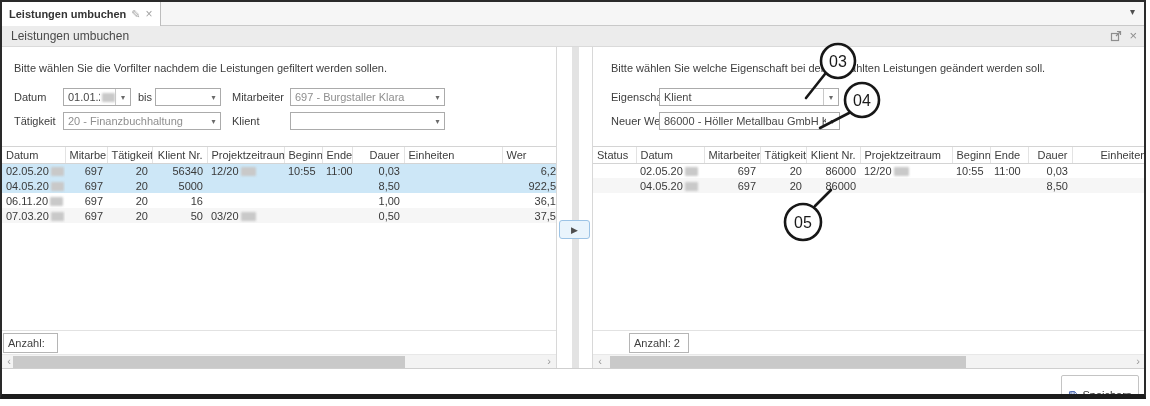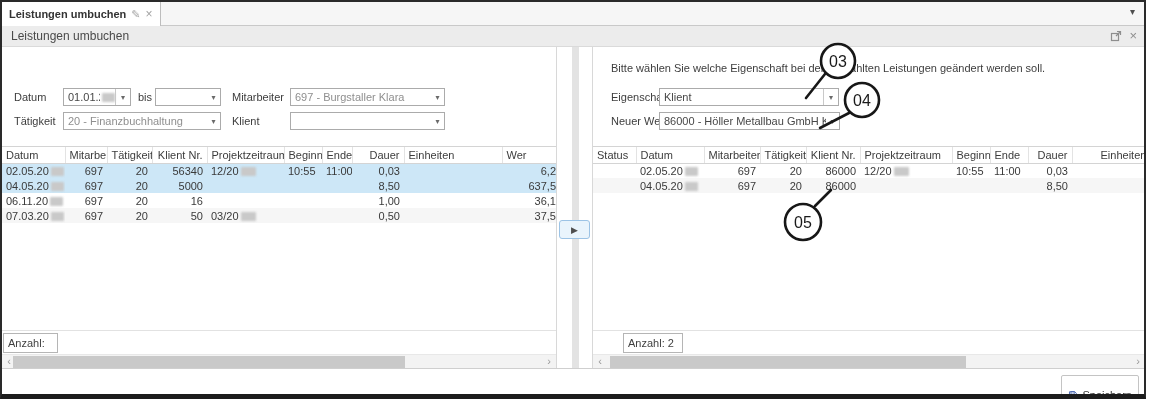--- a/index.html
+++ b/index.html
@@ -64,21 +64,21 @@
   td { height:15px; padding:0 4px; white-space:nowrap; overflow:hidden; color:#3a3a3a; }
   th.num, td.num { text-align:right; }
   th.pad-far { padding-left:28px; }
   tr.sel td { background:#cde7f7; }
   tr.alt td { background:#f6f6f6; }
   .grid-bottom { position:absolute; left:0; top:283px; width:100%; height:1px; background:#e2e2e2; }
 
   .count-box { position:absolute; top:286px; height:20px; border:1px solid #b5b5b5;
                background:#fff; line-height:18px; padding:0 4px; color:#3f3f3f; }
   .count-left  { left:1px;  width:55px; }
-  .count-right { left:30px; width:60px; }
+  .count-right { left:36px; width:60px; }
 
   
   .hscroll { position:absolute; left:0; top:307px; width:100%; height:14px;
              background:#f3f3f3; border-top:1px solid #e8e8e8; }
   .hs-arrow { position:absolute; top:0; width:12px; height:13px; color:#9a9a9a;
               font-size:11px; line-height:12px; text-align:center; }
   .hs-left { left:1px; } .hs-right { right:1px; }
   .hs-thumb { position:absolute; top:1px; height:12px; background:#c9c9c9; }
 
   
@@ -118,20 +118,21 @@
     <span class="titlebar-icons">
       <svg width="12" height="12" viewBox="0 0 12 12">
         <rect x="1.5" y="3.5" width="7" height="7" fill="none" stroke="#8e8e8e" stroke-width="1.2"></rect>
         <path d="M6 6 L10.5 1.5 M7 1.5 h3.5 v3.5" fill="none" stroke="#8e8e8e" stroke-width="1.2"></path>
       </svg>
       <span class="titlebar-close">×</span>
     </span>
   </div>
 
   <div class="panel panel-left">
+    <div class="instruction">Bitte wählen Sie die Vorfilter nachdem die Leistungen gefiltert werden sollen.</div>
 
     <span class="flabel" style="left:12px; top:41px;">Datum</span>
     <div class="dd" style="left:61px; top:41px; width:68px;">
       <span class="dd-text dark">01.01.20</span>
       <span class="redact"></span>
       <span class="dd-btn">
           <span>▾</span>
         </span>
     </div>
     <span class="flabel" style="left:136px; top:41px;">bis</span>
@@ -200,21 +201,21 @@
           <tr class="sel">
             <td><span>04.05.20</span><span class="redact"></span></td>
             <td class="num"><span>697</span></td>
             <td class="num"><span>20</span></td>
             <td class="num"><span>5000</span></td>
             <td><span></span></td>
             <td><span></span></td>
             <td><span></span></td>
             <td class="num"><span>8,50</span></td>
             <td><span></span></td>
-            <td class="num"><span>637,5</span></td>
+            <td class="num"><span>922,5</span></td>
           </tr>
           <tr>
             <td><span>06.11.20</span><span class="redact"></span></td>
             <td class="num"><span>697</span></td>
             <td class="num"><span>20</span></td>
             <td class="num"><span>16</span></td>
             <td><span></span></td>
             <td><span></span></td>
             <td><span></span></td>
             <td class="num"><span>1,00</span></td>

